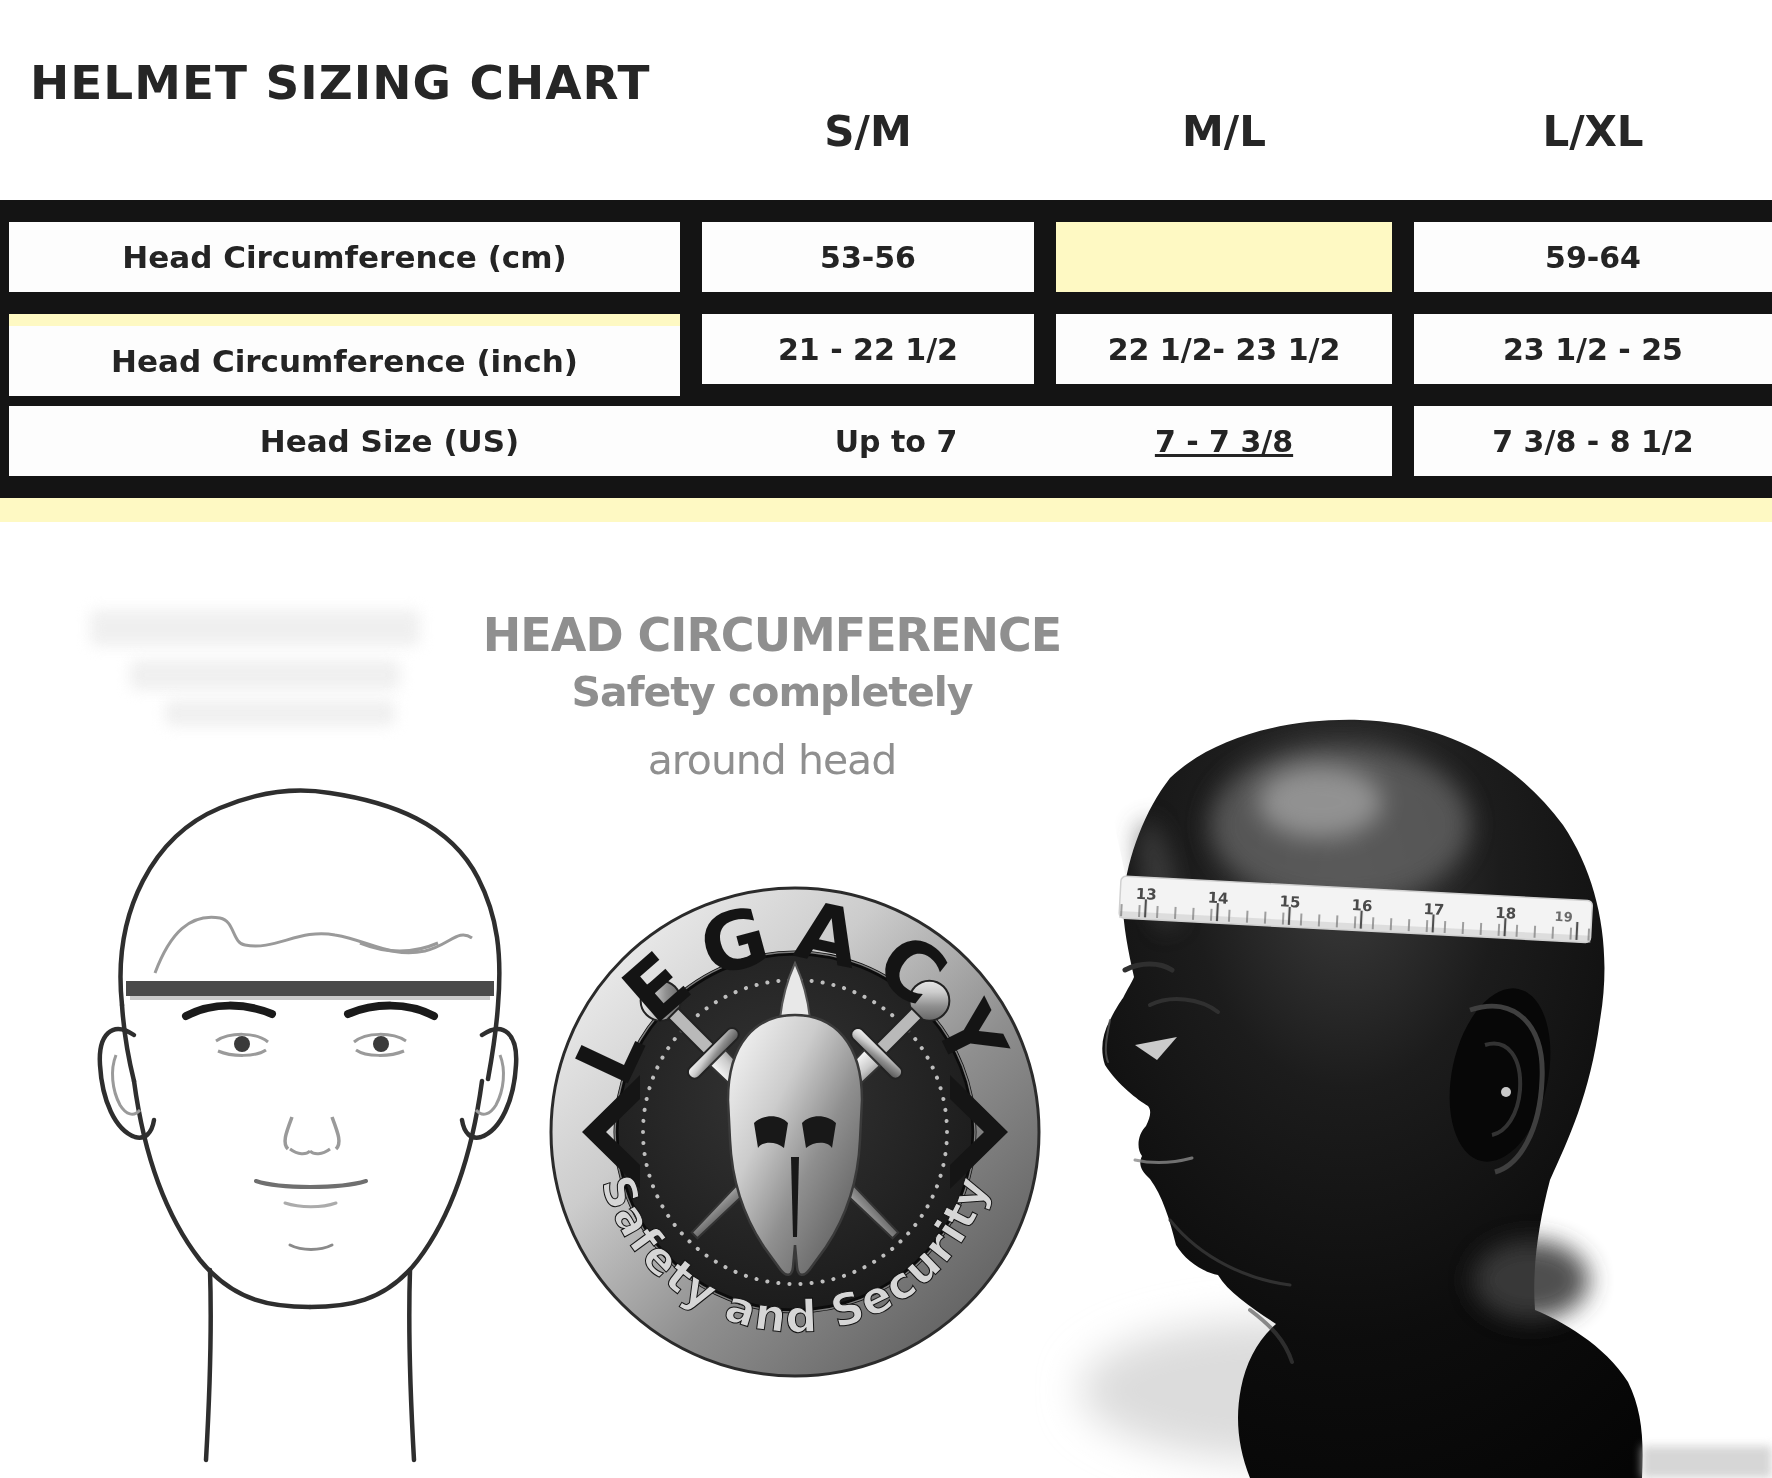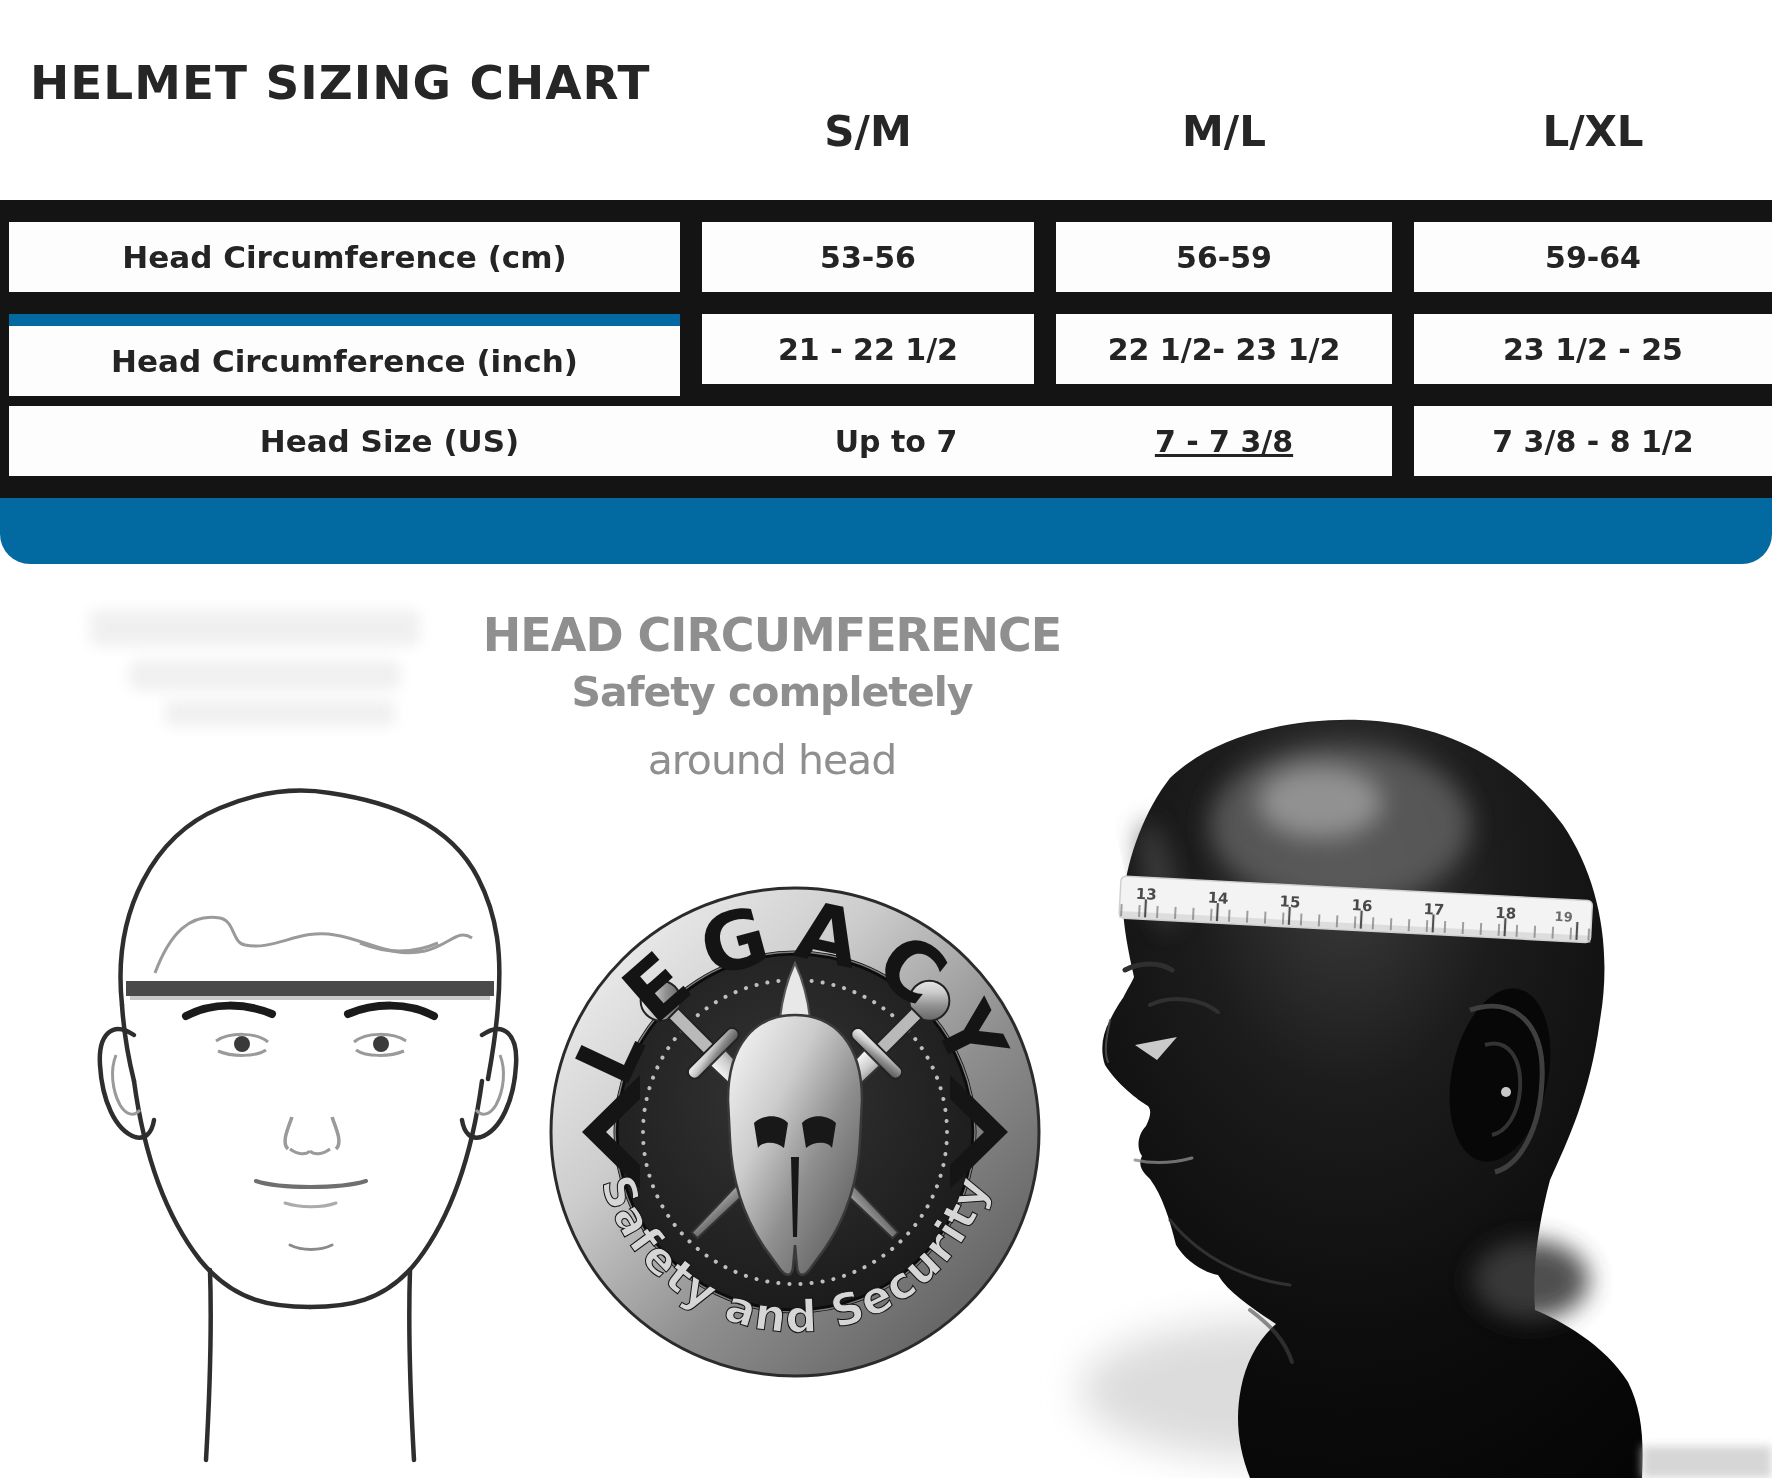--- a/index.html
+++ b/index.html
@@ -6,21 +6,21 @@
   body{width:1772px;height:1478px;background:#ffffff;position:relative;
        font-family:"DejaVu Sans","Liberation Sans",sans-serif;overflow:hidden;}
   .abs{position:absolute;}
   
   .title{left:30px;top:56px;font-size:46px;font-weight:bold;color:#262626;
          letter-spacing:1px;transform:scaleX(1.02);transform-origin:left;}
   
   .size-head{top:103px;height:56px;font-size:42px;font-weight:bold;color:#262626;
              display:flex;align-items:center;justify-content:center;}
   
-  .tbl{left:0;top:200px;width:1772px;height:364px;background:#0369a1;border-radius:30px;}
+  .tbl{left:0;top:200px;width:1772px;height:322px;background:#fef9c3;}
   .hband{position:absolute;left:0;width:1772px;height:22px;background:#141414;}
   .vsep{position:absolute;top:0;height:298px;width:22px;background:#141414;}
   .ledge{position:absolute;left:0;top:0;width:9px;height:298px;background:#141414;}
   .cell{position:absolute;height:70px;display:flex;align-items:center;justify-content:center;
         font-weight:bold;color:#242424;font-size:30px;background:#fdfdfd;}
   .cell.lbl{font-size:31px;}
   
   .instr{color:#8f8f8f;text-align:center;width:620px;left:462px;letter-spacing:-1px;}
   .instr.l1{top:608px;font-size:46px;font-weight:bold;}
   .instr.l2{top:668px;font-size:41px;font-weight:bold;}
@@ -44,21 +44,20 @@
   <div class="hband" style="top:92px;"></div>
   <div class="hband" style="top:184px;"></div>
   <div class="hband" style="top:276px;"></div>
   <div class="ledge"></div>
   <div class="vsep" style="left:680px;"></div>
   <div class="vsep" style="left:1034px;"></div>
   <div class="vsep" style="left:1392px;"></div>
 
   <div class="cell lbl" style="left:9px;top:22px;width:671px;">Head Circumference (cm)</div>
   <div class="cell" style="left:702px;top:22px;width:332px;">53-56</div>
-  <div class="cell" style="left:1056px;top:22px;width:336px;">56-59</div>
   <div class="cell" style="left:1414px;top:22px;width:358px;">59-64</div>
 
   <div class="cell lbl" style="left:9px;top:114px;width:671px;margin-top:12px;">Head Circumference (inch)</div>
   <div class="cell" style="left:702px;top:114px;width:332px;">21 - 22 1/2</div>
   <div class="cell" style="left:1056px;top:114px;width:336px;">22 1/2- 23 1/2</div>
   <div class="cell" style="left:1414px;top:114px;width:358px;">23 1/2 - 25</div>
 
   <div class="cell lbl" style="left:9px;top:206px;width:671px;padding-left:45px;">Head Size (US)</div>
   <div class="cell" style="left:702px;top:206px;width:332px;padding-left:28px;">Up to 7</div>
   <div class="cell" style="left:1056px;top:206px;width:336px;text-decoration:underline;">7 - 7 3/8</div>

